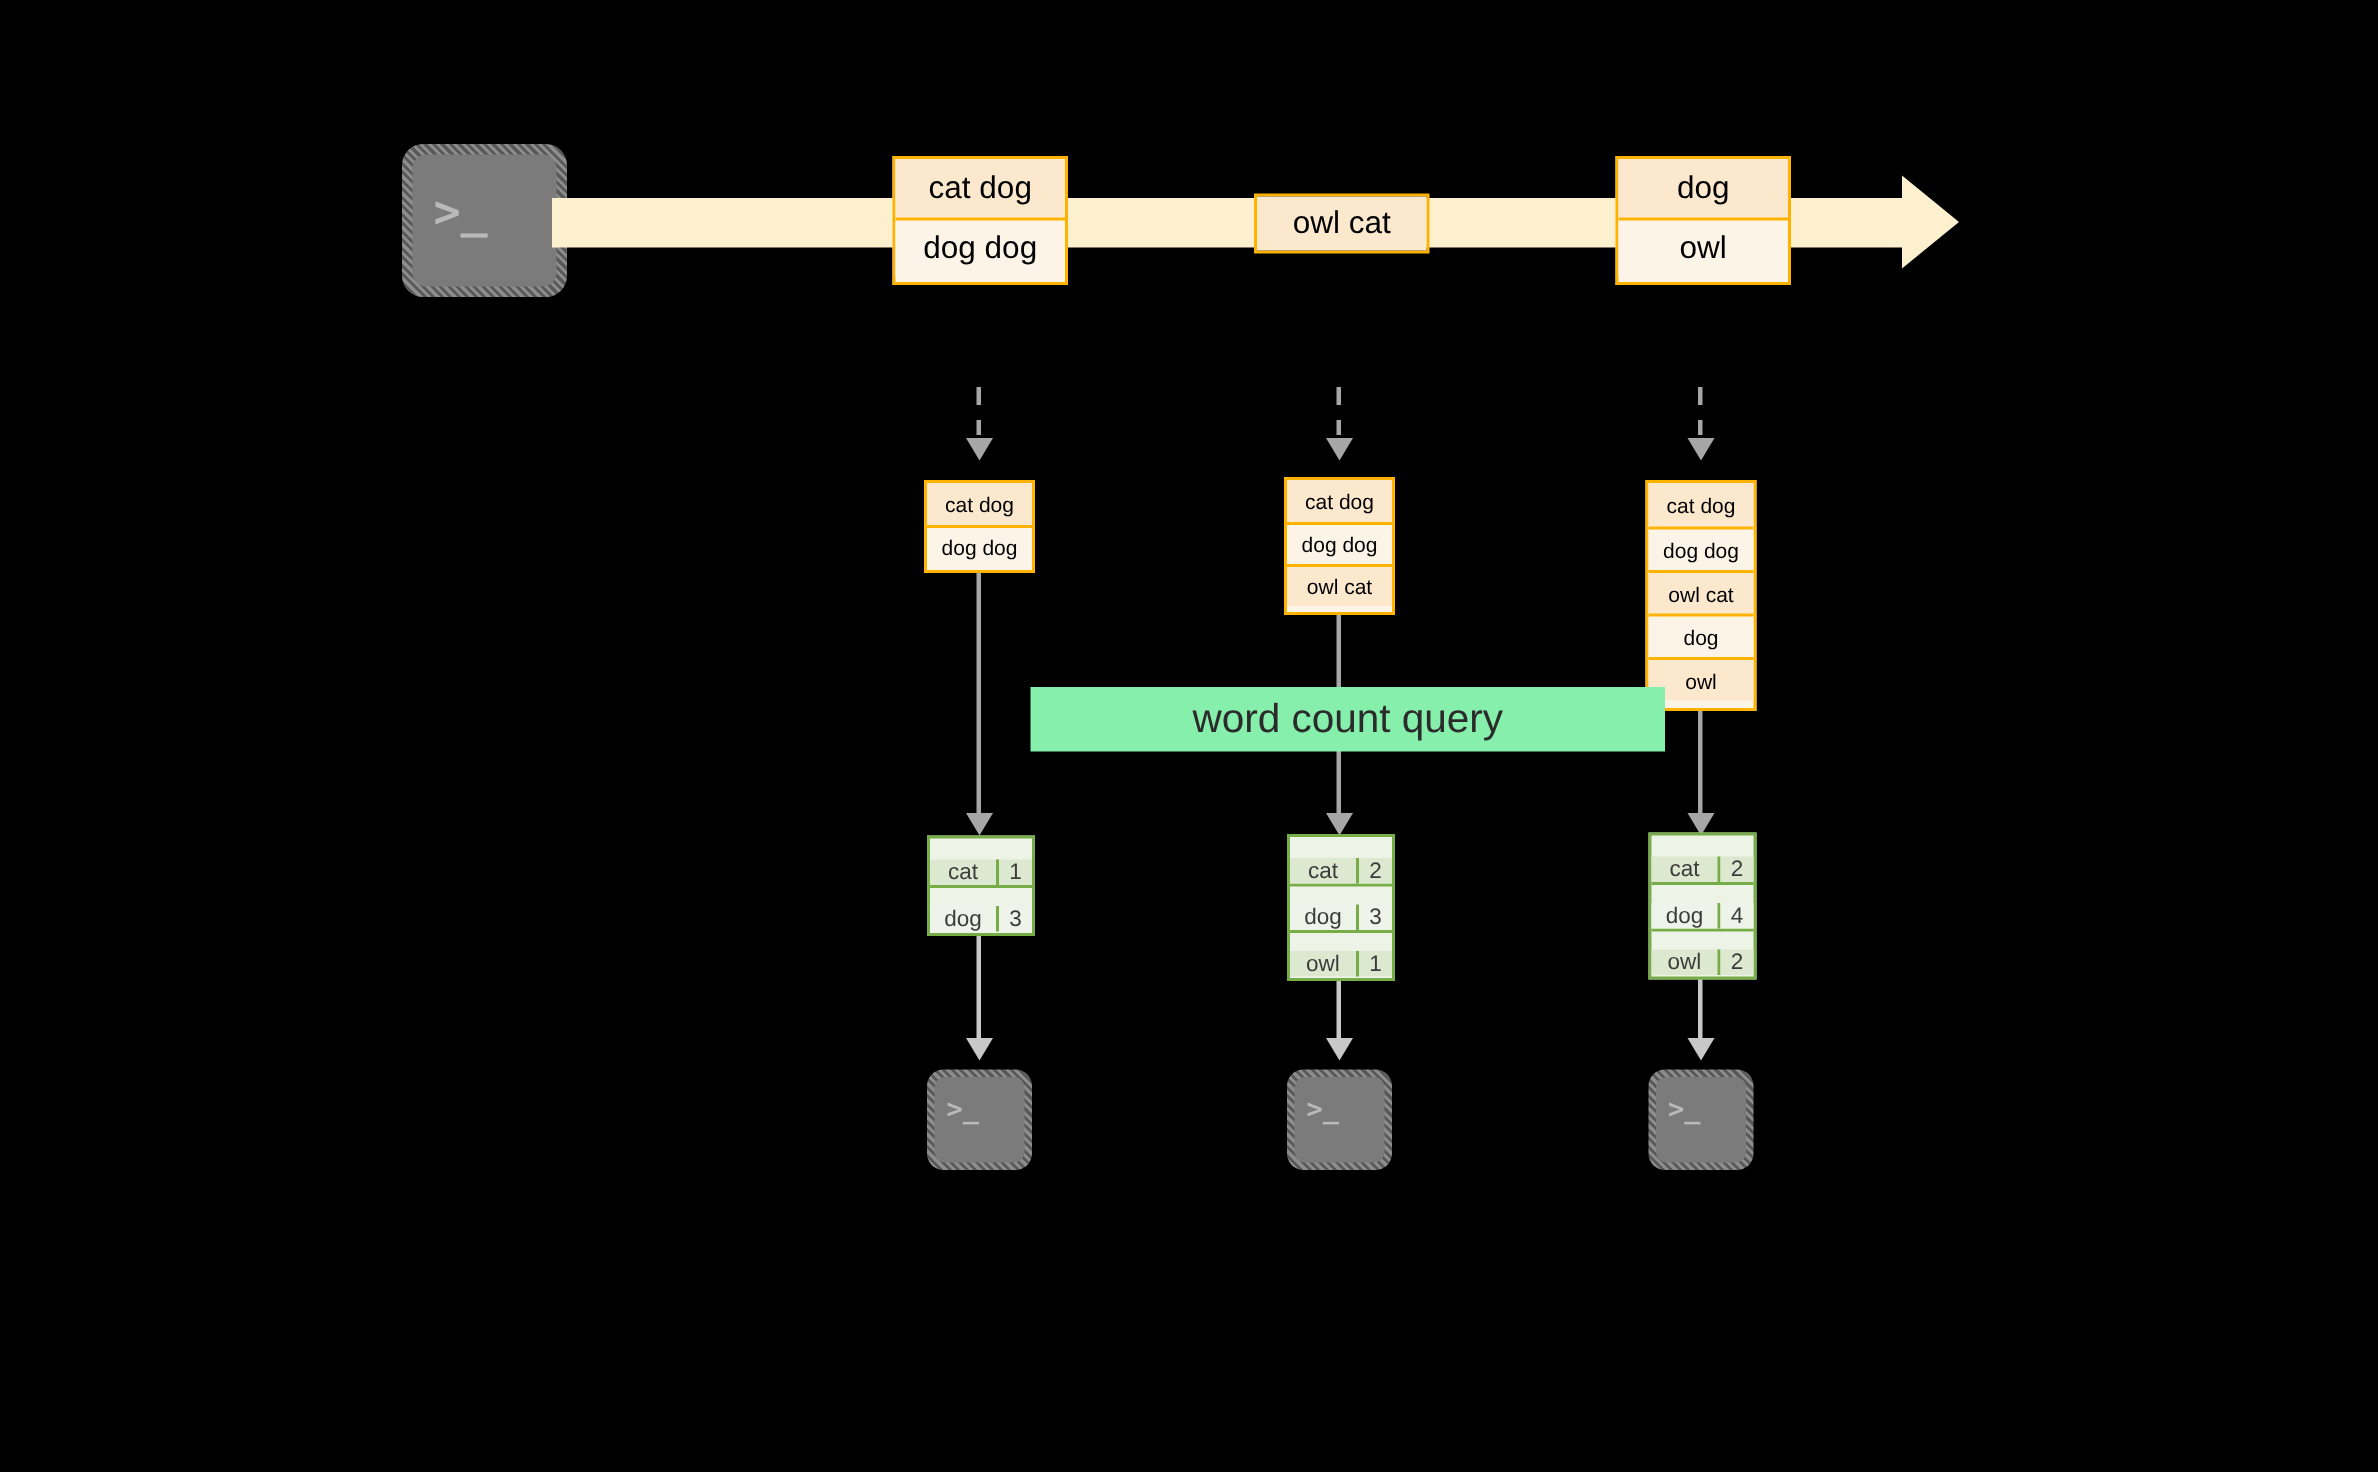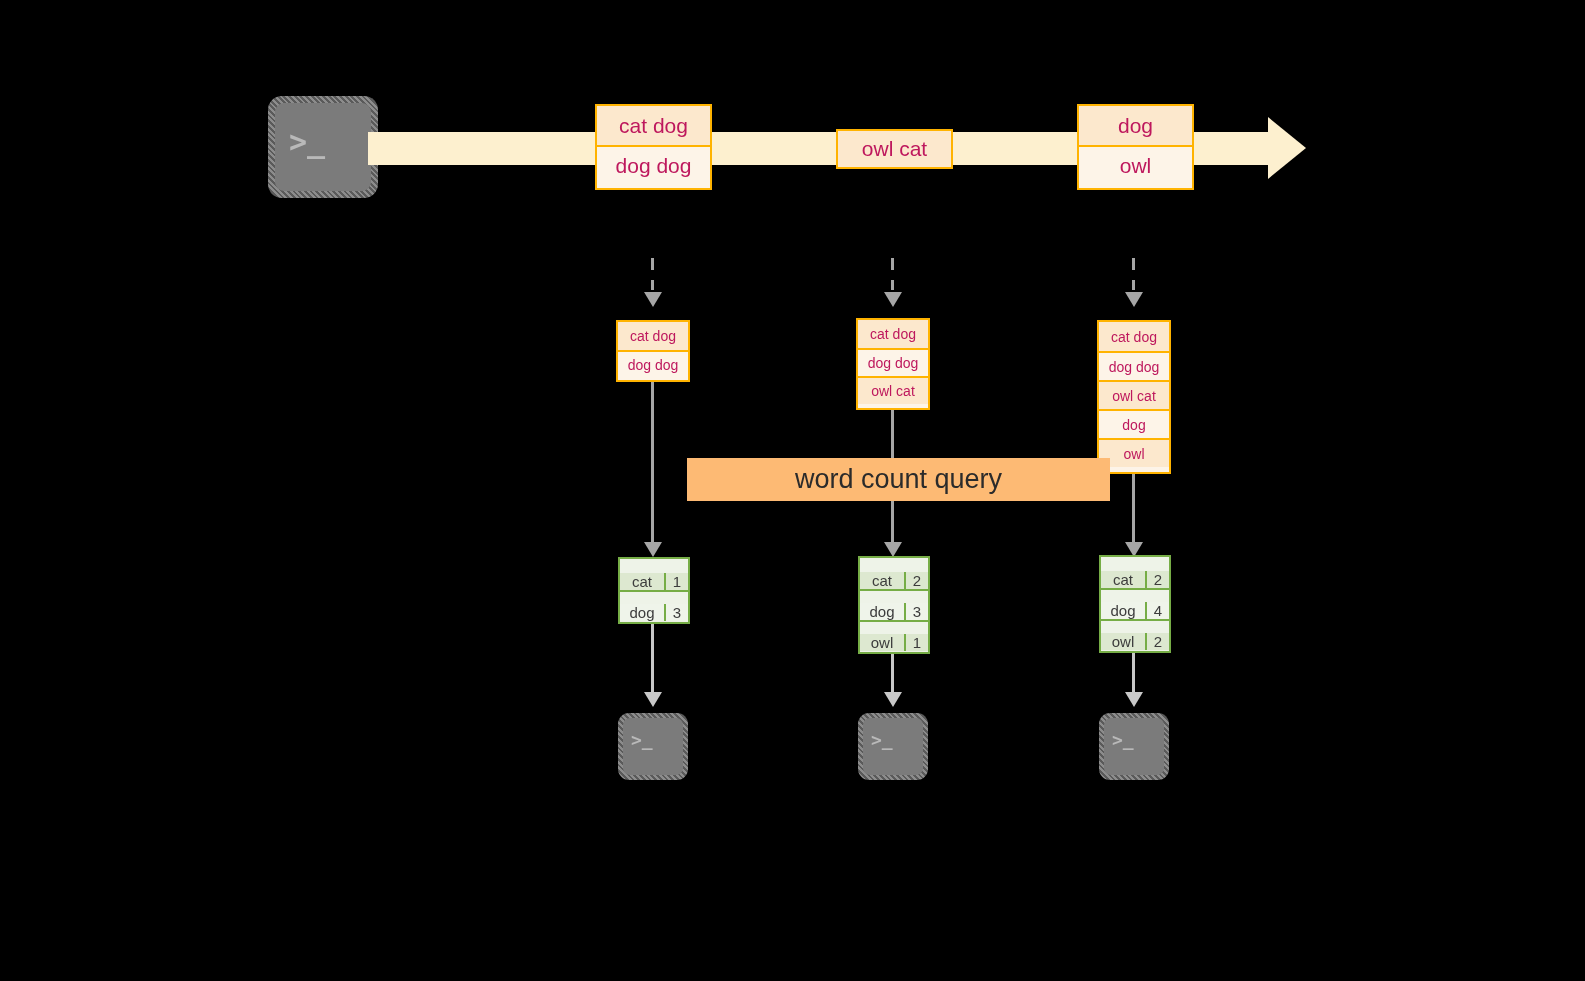--- a/index.html
+++ b/index.html
@@ -17,21 +17,21 @@
 
   
   .stream-band{position:absolute;background:#fdf0cf;}
   .stream-head{position:absolute;width:0;height:0;
     border-top:31px solid transparent;border-bottom:31px solid transparent;
     border-left:38px solid #fdf0cf;}
 
   
   .obox{position:absolute;box-sizing:border-box;border:2.5px solid #ffb300;background:#fdf4e8;}
   .orow{box-sizing:border-box;display:flex;align-items:center;justify-content:center;
-    color:#be185d;white-space:nowrap;}
+    color:#000000;white-space:nowrap;}
   .orow.dark{background:#fce8cd;}
   .orow.light{background:#fdf4e8;}
   .orow.sep{border-top:2.5px solid #ffb300;}
 
   
   .gbox{position:absolute;box-sizing:border-box;border:2.5px solid #76ad46;background:#eef3e8;}
   .grow{box-sizing:border-box;display:flex;height:31px;align-items:flex-end;}
   .grow.sep{border-top:2.5px solid #76ad46;}
   .gc-key{box-sizing:border-box;display:flex;align-items:center;justify-content:center;
     width:46px;border-right:2.5px solid #76ad46;color:#3c3c3c;font-size:15px;}
@@ -44,21 +44,21 @@
   .vline{position:absolute;width:3px;background:#a6a6a6;}
   .vline.light{background:#c8c8c8;}
   .vhead{position:absolute;width:0;height:0;
     border-left:9px solid transparent;border-right:9px solid transparent;
     border-top:15px solid #a6a6a6;}
   .vhead.light{border-top-color:#c8c8c8;}
   .vdash{position:absolute;width:3px;
     background:repeating-linear-gradient(to bottom,#a6a6a6 0 12px,transparent 12px 22px);}
 
   
-  .banner{position:absolute;background:#fdba74;display:flex;align-items:center;
+  .banner{position:absolute;background:#86efac;display:flex;align-items:center;
     justify-content:center;color:#2b2b2b;}
 </style>
 </head>
 <body>
 
 <div id="stage">
 
   <div class="term" style="left:268px;top:96px;width:110px;height:102px;">
     <div class="inner">
       <span class="glyph" style="left:14px;top:24px;font-size:30px;">&gt;_</span>

